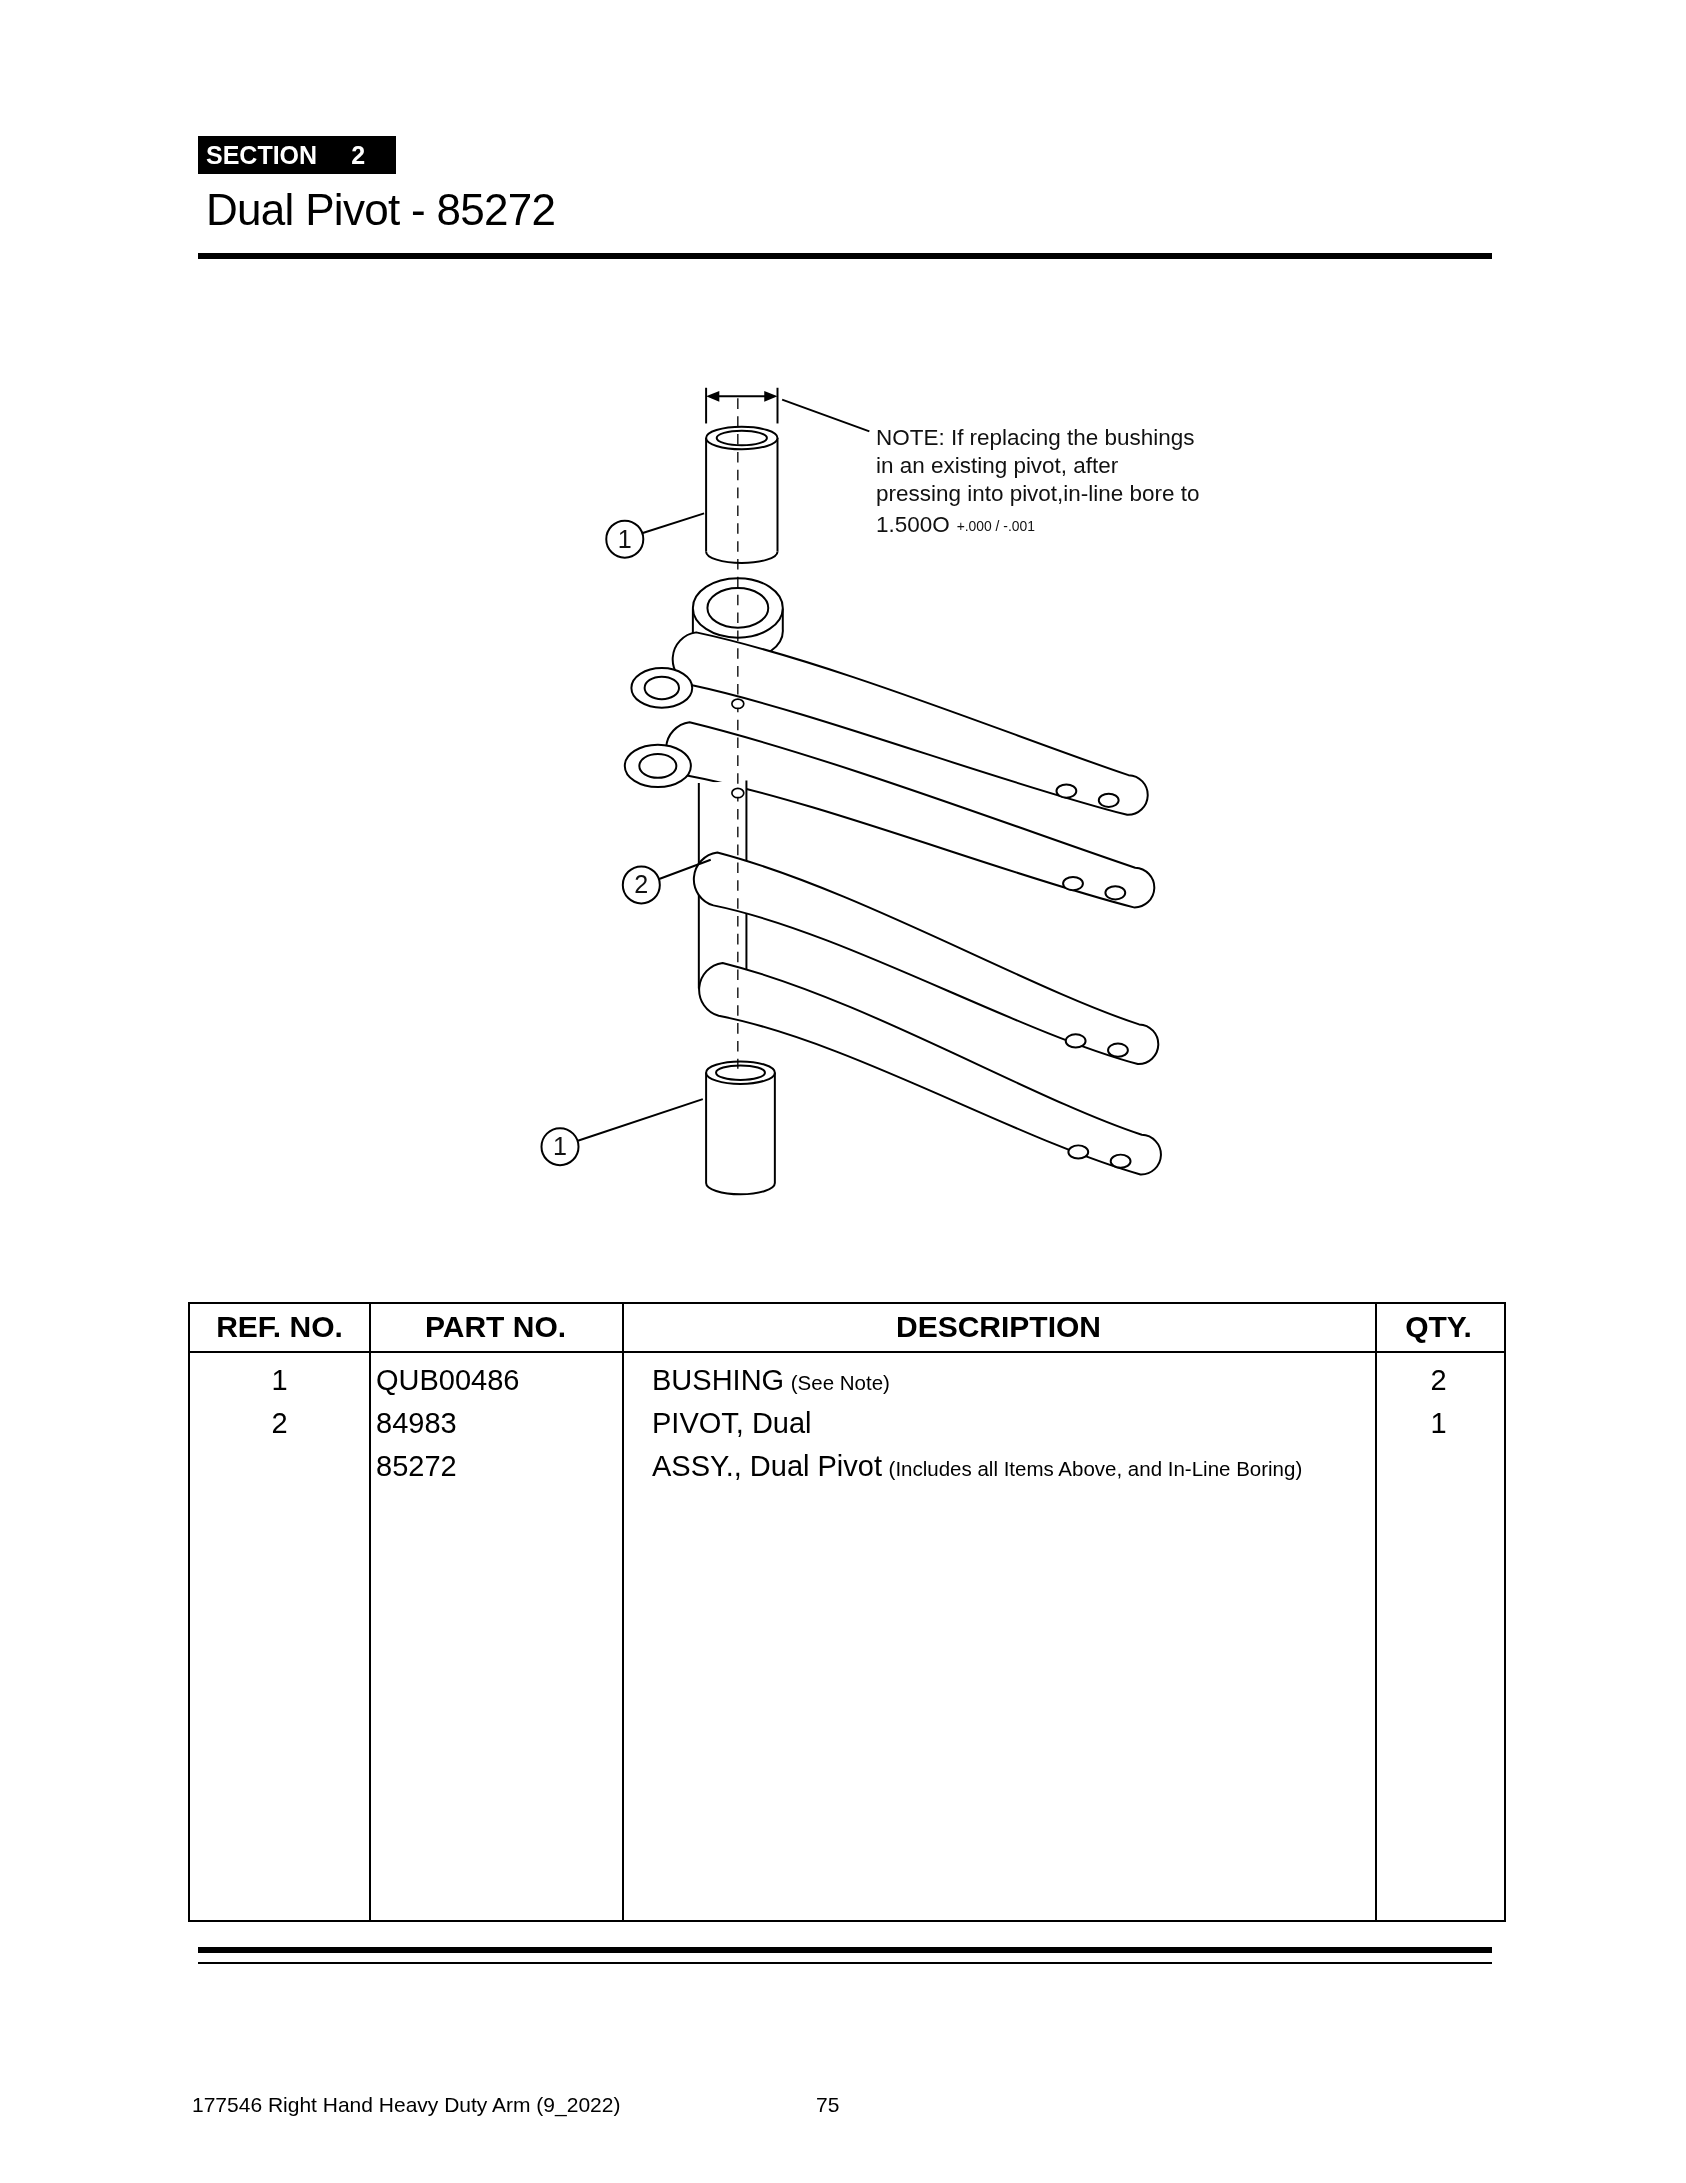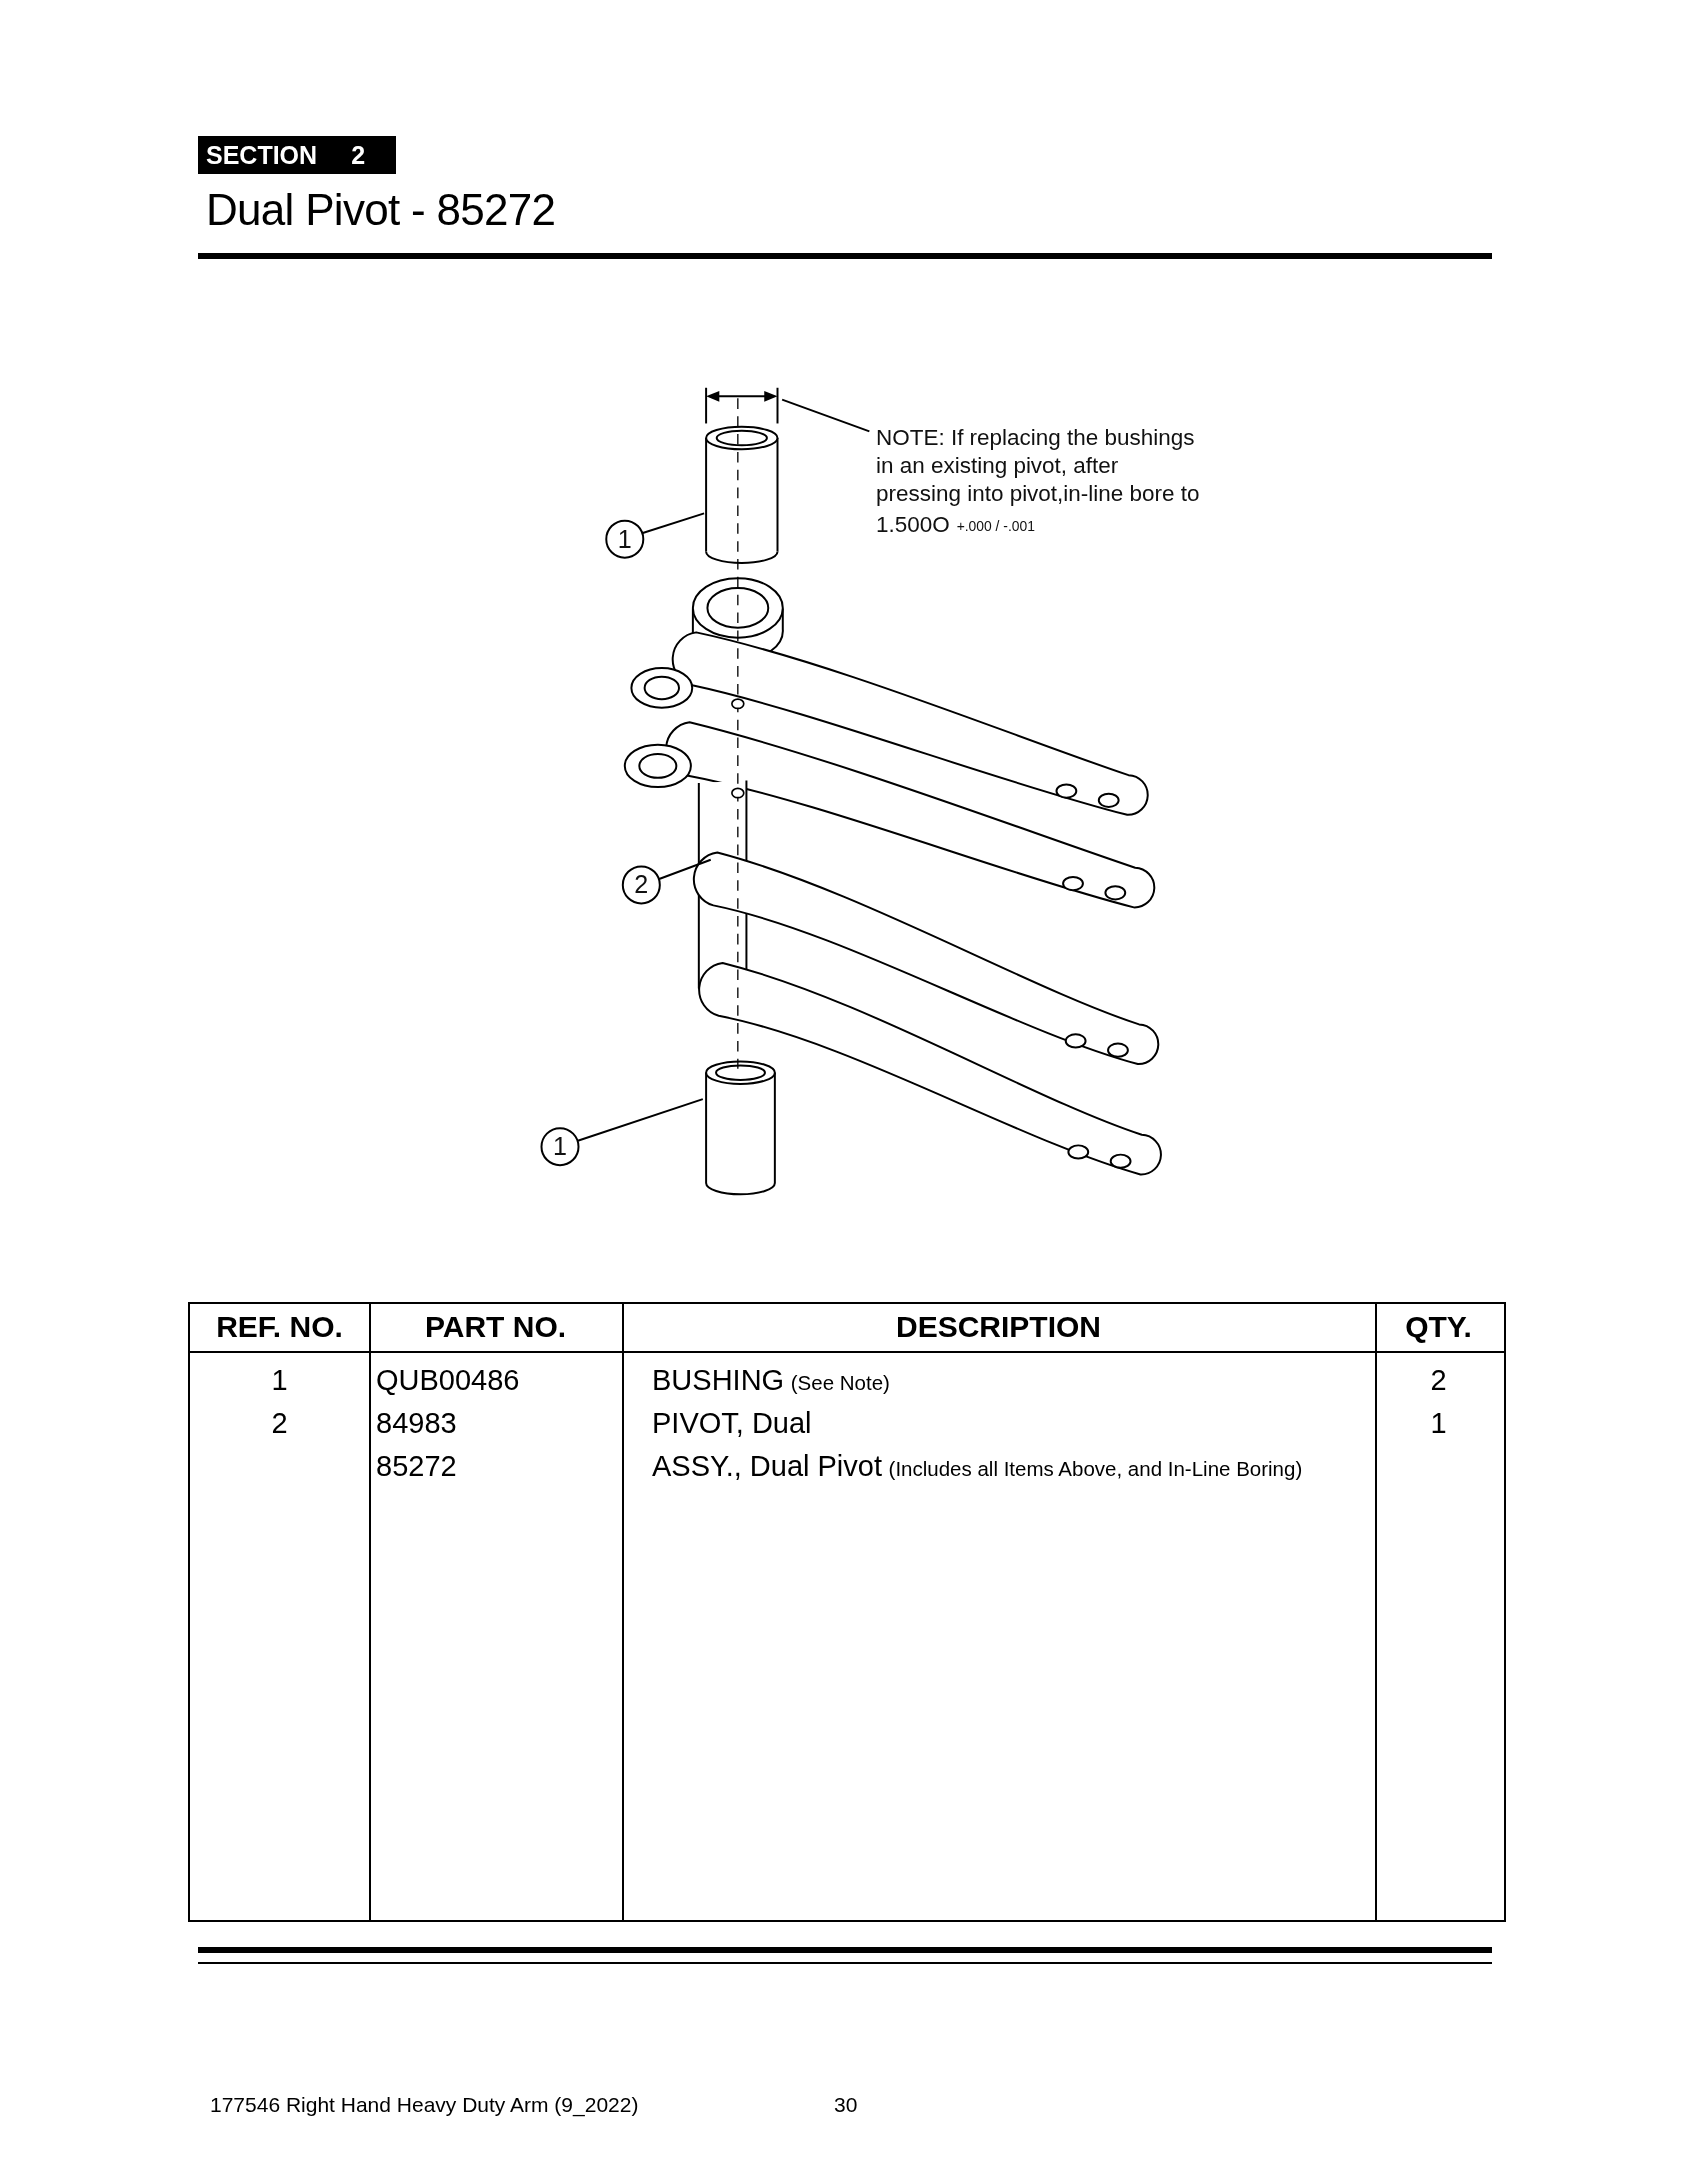--- a/index.html
+++ b/index.html
@@ -107,21 +107,21 @@
     position: absolute;
     left: 198px;
     top: 1947px;
     width: 1294px;
     height: 17px;
     border-top: 6.6px solid #000;
     border-bottom: 2.6px solid #000;
   }
   .footer {
     position: absolute;
-    left: 210px;
+    left: 192px;
     top: 2093px;
     width: 1294px;
     height: 29px;
     font-size: 21px;
   }
   .footer .doc-ref { position: absolute; left: 0; top: 0; }
   .footer .page-num { position: absolute; left: 624px; top: 0; }
 </style>
 </head>
 <body>
@@ -263,17 +263,17 @@
         <div class="c-desc"><span>ASSY., Dual Pivot</span><span class="desc-note">(Includes all Items Above, and In-Line Boring)</span></div>
         <div class="c-qty"></div>
       </div>
     </div>
   </div>
 
   <div class="bottom-rule"></div>
 
   <div class="footer">
     <span class="doc-ref">177546 Right Hand Heavy Duty Arm (9_2022)</span>
-    <span class="page-num">30</span>
+    <span class="page-num">75</span>
   </div>
 
 </div>
 
 
 </body></html>

